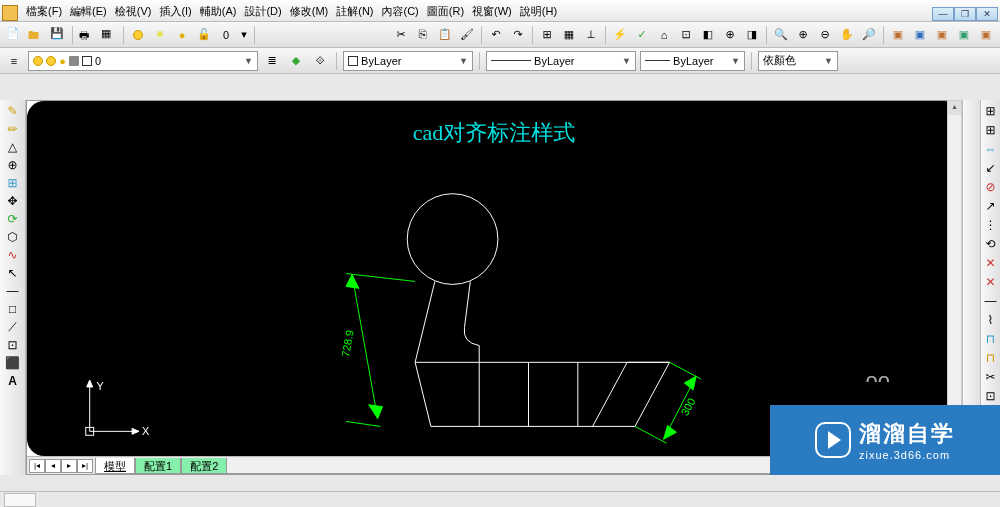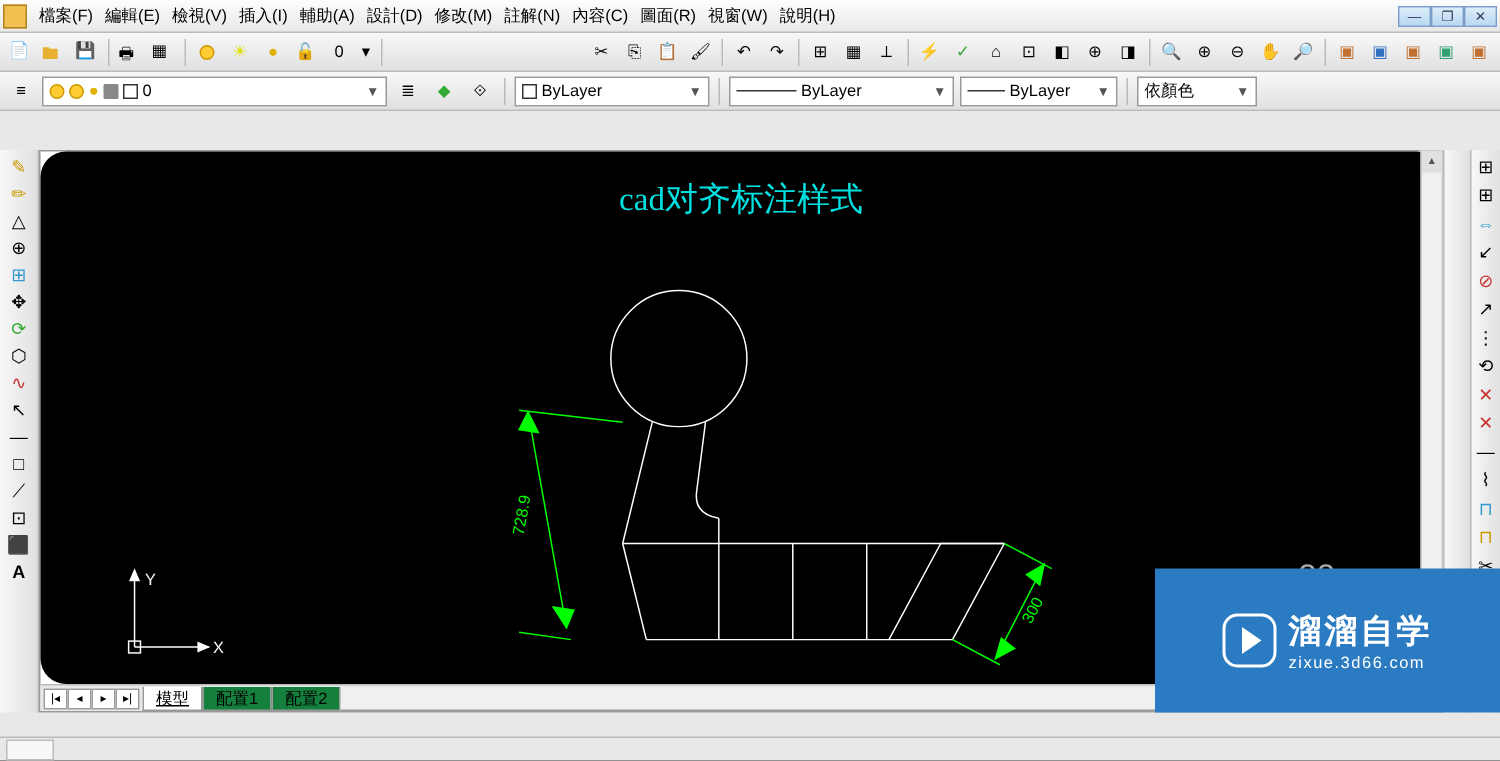--- a/index.html
+++ b/index.html
@@ -1,17 +1,17 @@
 <!DOCTYPE html>
 <html><head>
   <meta charset="utf-8">
   <style>
     * {margin:0;padding:0;box-sizing:border-box;font-family:"Microsoft YaHei",SimSun,sans-serif;font-size:11px;}
     body {width:1000px;height:507px;background:#e8e8e8;position:relative;overflow:hidden;}
-    .menubar {height:22px;background:linear-gradient(#fdfdfd,#e8e8e8);display:flex;align-items:center;padding:0 2px;border-bottom:1px solid #bbb;}
+    .menubar {height:22px;background:linear-gradient(#fdfdfd,#e8e8e8);display:flex;align-items:flex-end;padding:0 2px;border-bottom:1px solid #bbb;}
     .menubar .appicon {width:16px;height:16px;margin-right:4px;background:#f0c050;border:1px solid #b08020;}
     .menubar .menuitem {padding:2px 4px;cursor:default;}
     .winctl {margin-left:auto;display:flex;gap:0;}
     .winctl div {width:22px;height:14px;border:1px solid #7a9ecc;background:linear-gradient(#dceef8,#b8d8f0);text-align:center;line-height:12px;font-size:9px;color:#335;}
 
     .toolbar {height:26px;background:linear-gradient(#f8f8f8,#e0e0e0);border-bottom:1px solid #bbb;display:flex;align-items:center;padding:0 4px;gap:2px;}
     .tbtn {width:20px;height:20px;border:1px solid transparent;display:flex;align-items:center;justify-content:center;cursor:default;}
     .sep {width:1px;height:18px;background:#bbb;margin:0 2px;}
 
     .propbar {height:26px;background:linear-gradient(#f8f8f8,#e0e0e0);border-bottom:1px solid #bbb;display:flex;align-items:center;padding:0 4px;gap:4px;}
@@ -27,30 +27,30 @@
 
     .leftbar{position:absolute;top:100px;left:0;width:26px;bottom:32px;background:linear-gradient(90deg,#f8f8f8,#e0e0e0);border-right:1px solid #bbb;display:flex;flex-direction:column;align-items:center;padding-top:2px;gap:0;}
     .leftbarA{position:absolute;top:100px;left:26px;width:22px;bottom:48px;display:flex;flex-direction:column;align-items:center;padding-top:2px;gap:1px;z-index:2;}
     .rightbarA{position:absolute;top:100px;right:20px;width:18px;bottom:32px;background:linear-gradient(90deg,#f8f8f8,#e0e0e0);border-left:1px solid #bbb;}
     .rightbarB{position:absolute;top:100px;right:0;width:20px;bottom:32px;background:linear-gradient(90deg,#f8f8f8,#e0e0e0);border-left:1px solid #bbb;display:flex;flex-direction:column;align-items:center;padding-top:2px;gap:1px;}
     .vbutton{width:18px;height:18px;display:flex;align-items:center;justify-content:center;border:1px solid transparent;cursor:default;font-size:12px;}
 
     .htabs {height:18px;background:#e8e8e8;display:flex;align-items:center;border-top:1px solid #bbb;}
     .htabs .nav {display:flex;gap:0;margin:0 2px;}
     .htabs .nav div {width:16px;height:14px;border:1px solid #999;background:#fff;text-align:center;line-height:12px;font-size:8px;cursor:default;}
-    .tab {padding:0 8px;height:16px;line-height:16px;background:#15803d;border:1px solid #999;border-top:none;cursor:default;}
+    .tab {padding:0 8px;height:16px;line-height:16px;background:#86efac;border:1px solid #999;border-top:none;cursor:default;}
     .tab.active{background:#fff;text-decoration:underline;}
 
     .statusbar {position:absolute;bottom:0;left:0;right:0;height:16px;background:#e8e8e8;border-top:1px solid #bbb;display:flex;align-items:center;padding:0 4px;gap:4px;font-size:10px;color:#444;}
     .statusbar .sbox{border:1px solid #bbb;background:#f8f8f8;padding:0 6px;height:14px;line-height:12px;}
 
     .vscroll{position:absolute;right:38px;top:100px;width:15px;bottom:48px;background:#f0f0f0;border:1px solid #ccc;z-index:3;}
     .vscroll .arr{height:14px;background:#e0e0e0;text-align:center;line-height:12px;font-size:8px;color:#555;}
 
-    .watermark{position:absolute;right:0;bottom:32px;width:230px;height:96px;background:#2b7bc2;display:flex;align-items:center;justify-content:center;color:#fff;z-index:5;}
+    .watermark{position:absolute;right:0;bottom:32px;width:230px;height:70px;background:#2b7bc2;display:flex;align-items:center;justify-content:center;color:#fff;z-index:5;}
     .watermark .play{width:36px;height:36px;border:2px solid #fff;border-radius:10px;display:flex;align-items:center;justify-content:center;margin-right:8px;}
     .watermark .play div{width:0;height:0;border-left:13px solid #fff;border-top:9px solid transparent;border-bottom:9px solid transparent;margin-left:3px;}
     .watermark .txt{display:flex;flex-direction:column;}
     .watermark .txt .big{font-size:22px;font-weight:bold;letter-spacing:2px;}
     .watermark .txt .sm{font-size:11px;letter-spacing:1px;}
     .ducks{position:absolute;right:110px;bottom:113px;color:#aaa;font-size:22px;z-index:4;}
 
     .icn{display:inline-block;width:16px;height:16px;}
     .sbulb{width:10px;height:10px;background:#ffcc33;border-radius:50%;border:1px solid #cc9900;display:inline-block;}
     .ssun{width:10px;height:10px;background:#ffcc33;border-radius:50%;display:inline-block;border:1px solid #cc9900;}

